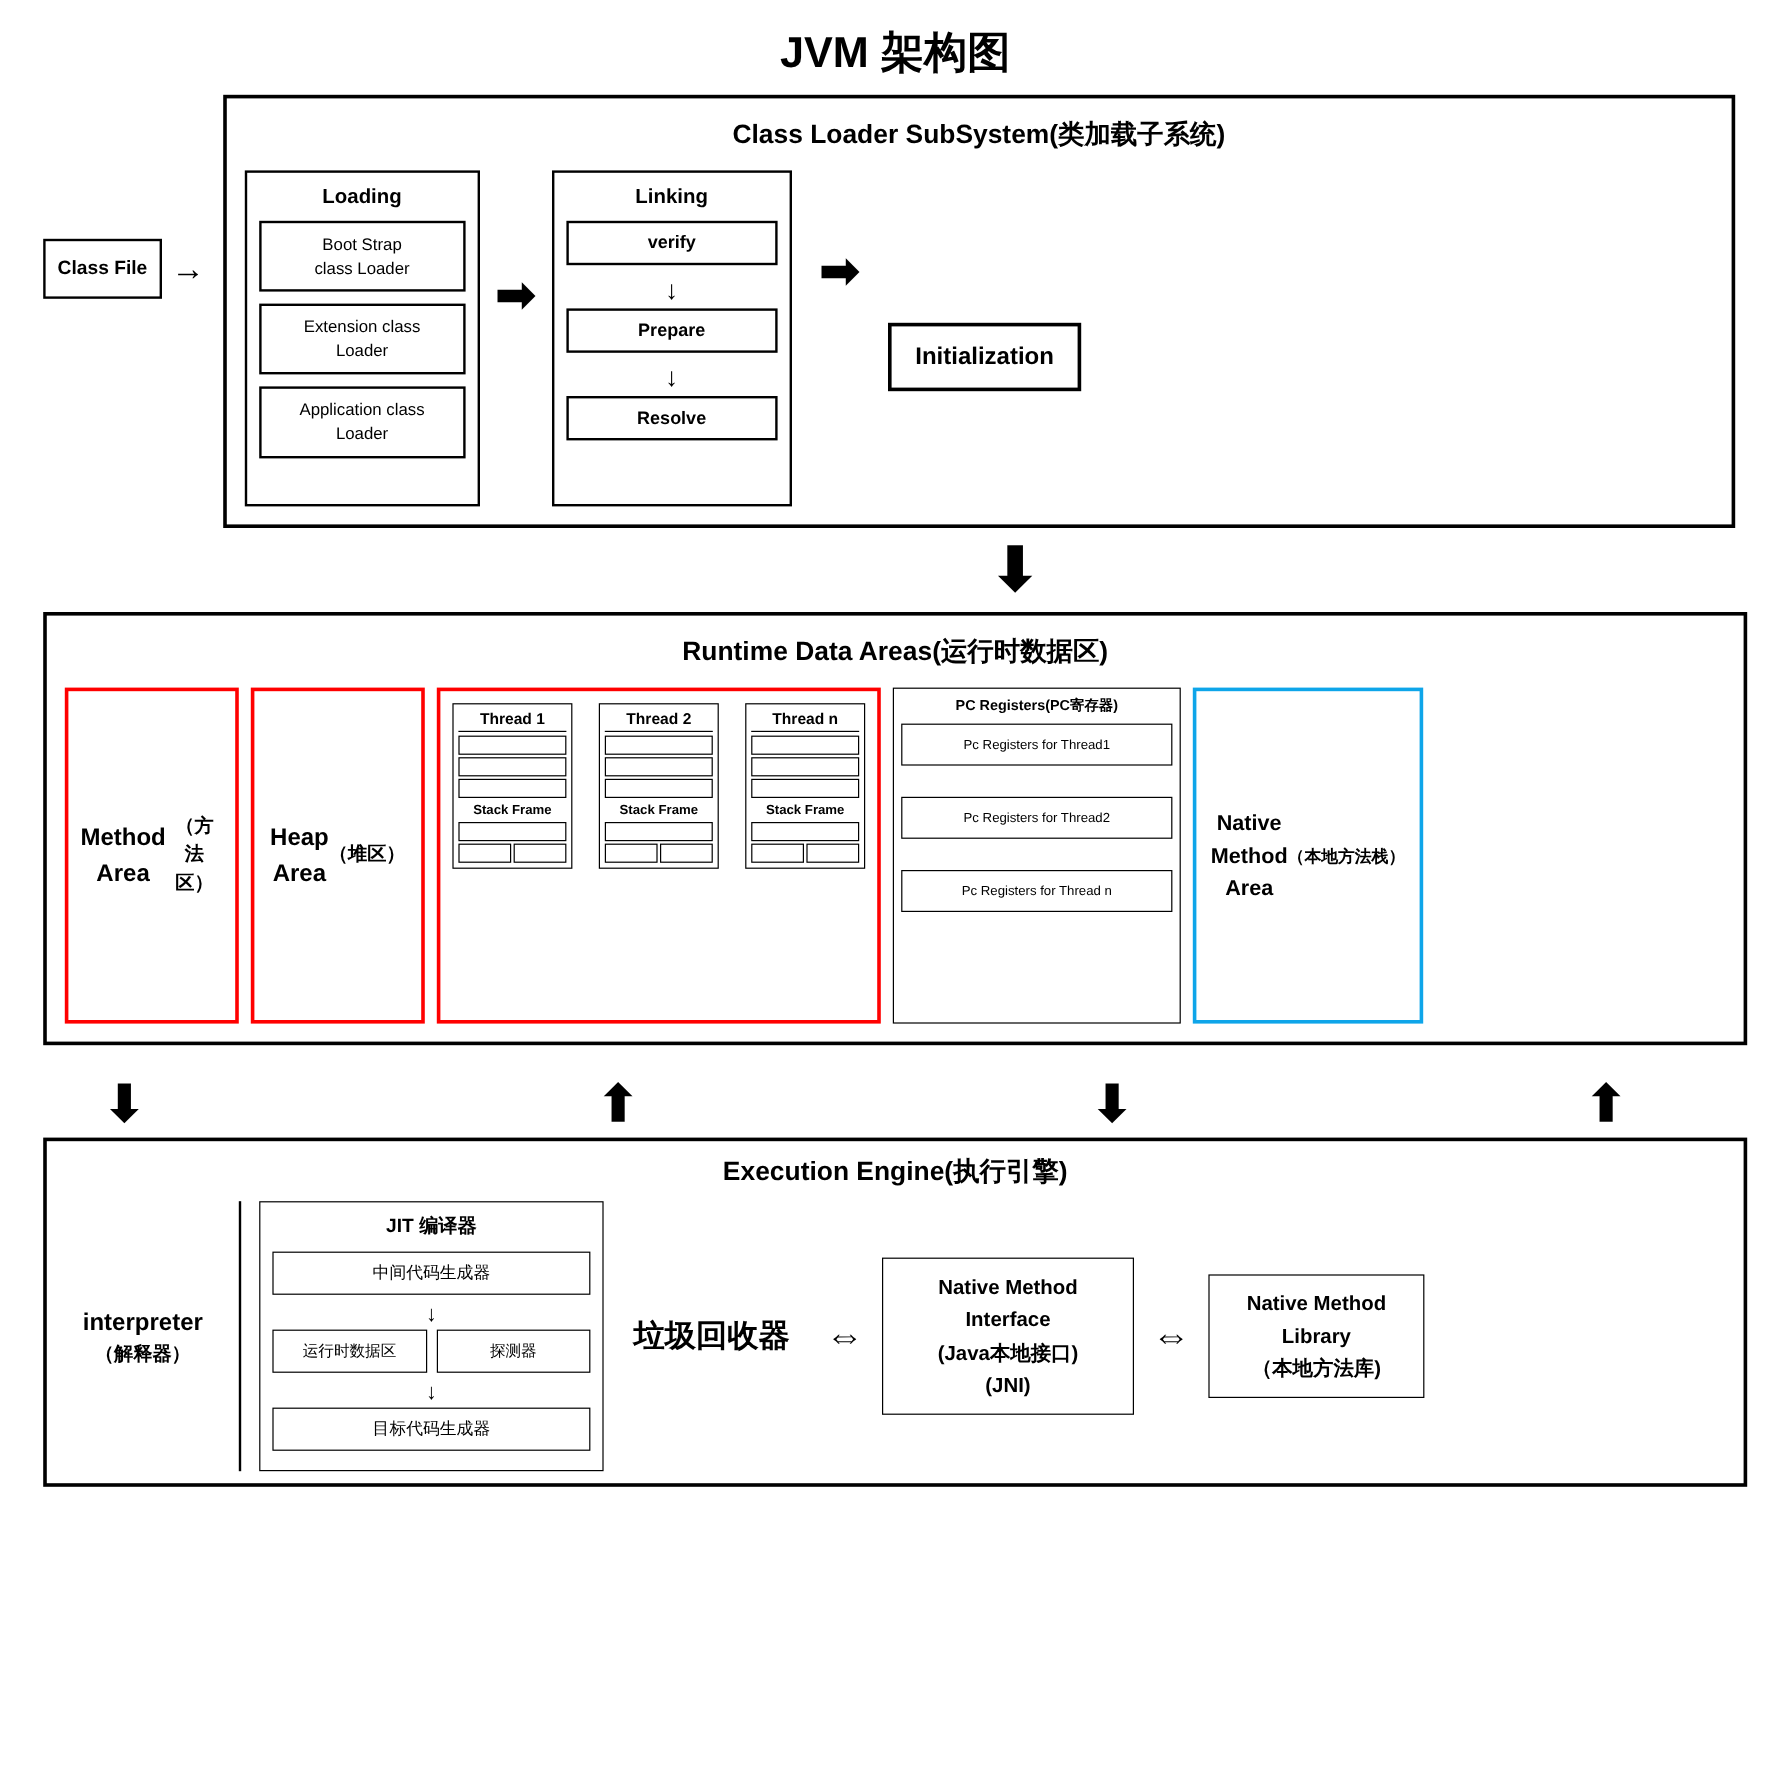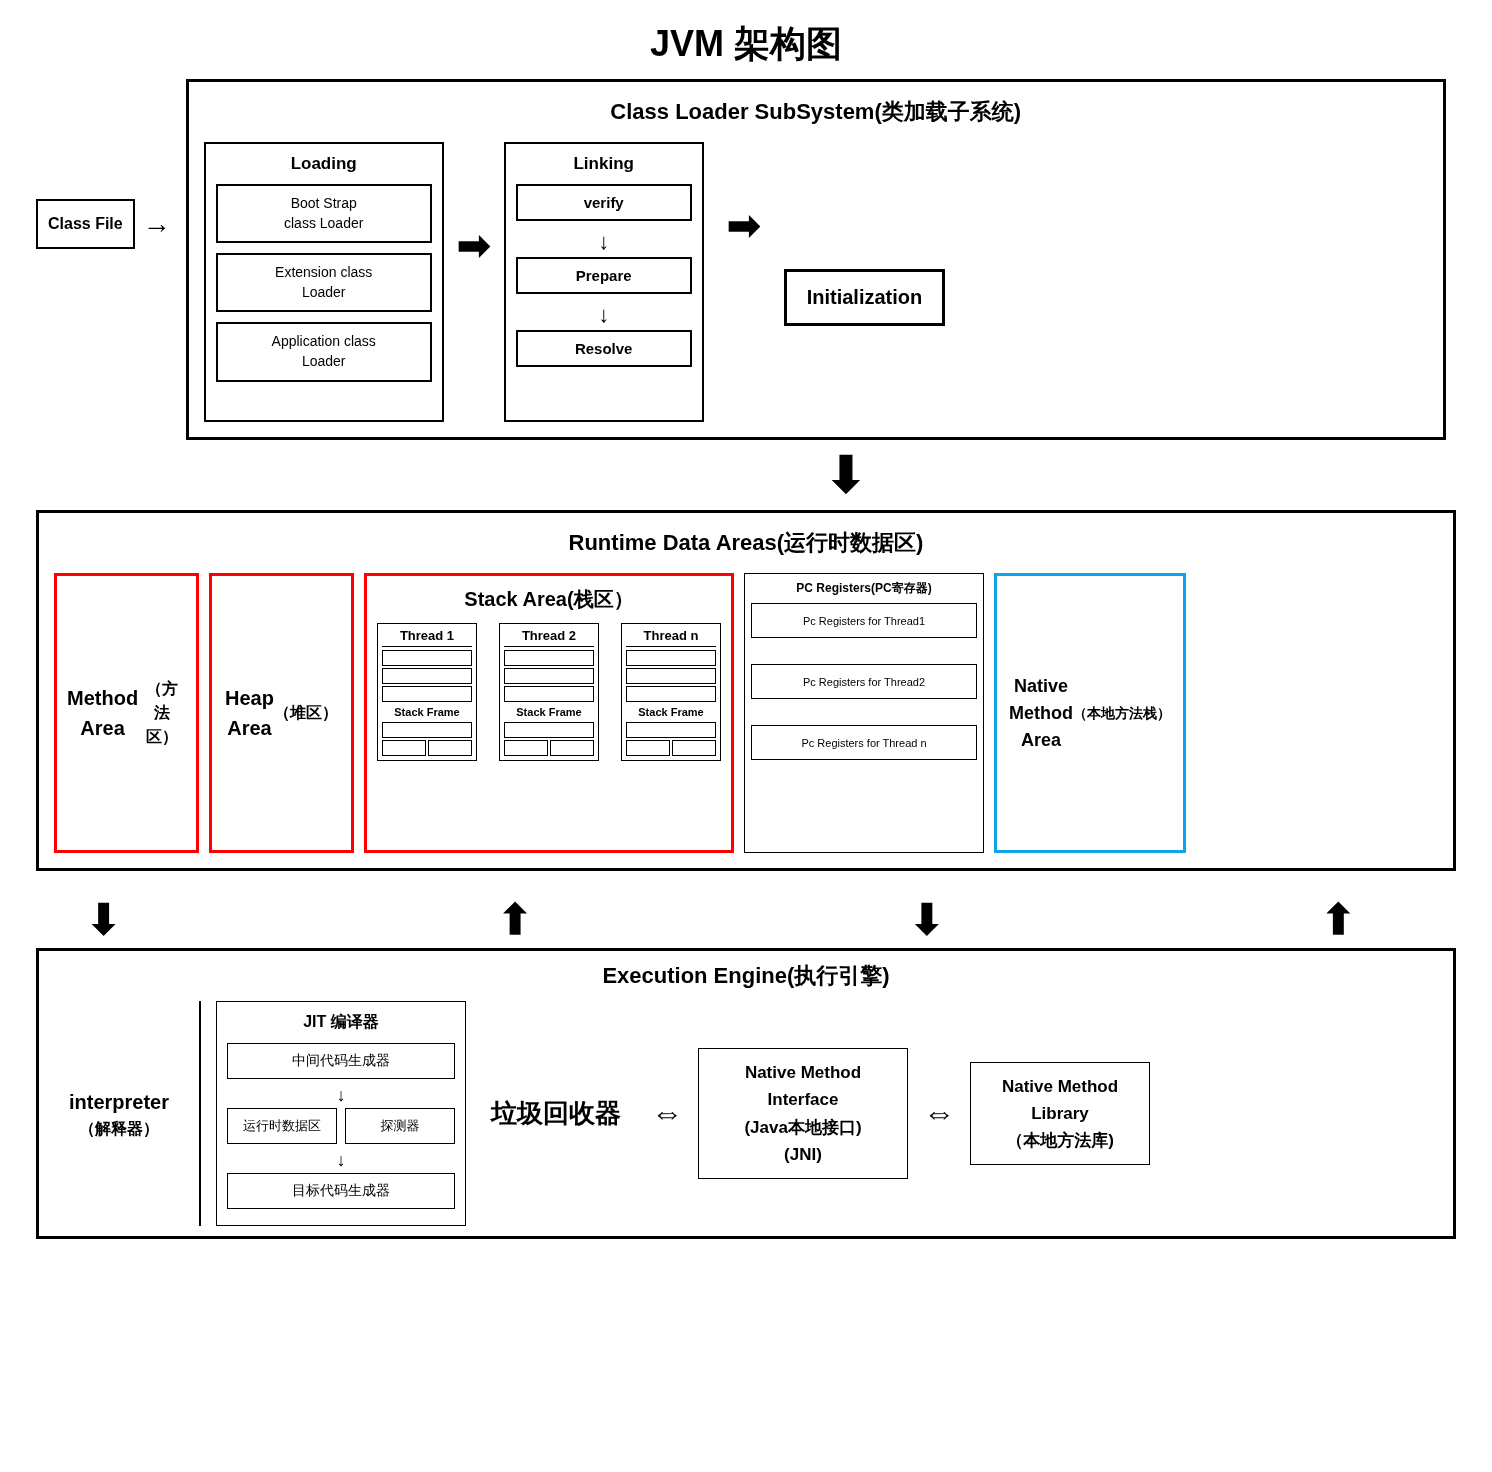--- a/index.html
+++ b/index.html
@@ -35,21 +35,21 @@
     .classloader-inner {
       display: flex;
       align-items: flex-start;
       gap: 0;
     }
 
     
     .loading-box {
       border: 2px solid #000;
       padding: 10px;
-      width: 240px;
+      width: 196px;
       min-height: 280px;
     }
     .loading-title {
       text-align: center;
       font-size: 17px;
       font-weight: bold;
       margin-bottom: 10px;
     }
     .loader-item {
       border: 2px solid #000;
@@ -298,21 +298,21 @@
       font-size: 20px;
       font-weight: bold;
       text-align: center;
       width: 130px;
       line-height: 1.5;
     }
 
     
     .jit-box {
       border: 1px solid #000;
-      width: 250px;
+      width: 287px;
       padding: 10px;
     }
     .jit-title {
       text-align: center;
       font-size: 16px;
       font-weight: bold;
       margin-bottom: 10px;
     }
     .jit-item {
       border: 1px solid #000;
@@ -479,21 +479,20 @@
 
     <div class="method-area">
       Method<br>Area<br><span style="font-size:16px;">（方法区）</span>
     </div>
 
     <div class="heap-area">
       Heap<br>Area<br><span style="font-size:16px;">（堆区）</span>
     </div>
 
     <div class="stack-area">
-      <div class="stack-title">Stack Area(栈区）</div>
       <div class="stack-threads">
 
         <div class="thread-col">
           <div class="thread-label">Thread 1</div>
           <div class="thread-row"></div>
           <div class="thread-row"></div>
           <div class="thread-row"></div>
           <div class="stack-frame-label">Stack Frame</div>
           <div class="thread-row"></div>
           <div class="thread-row-split">

